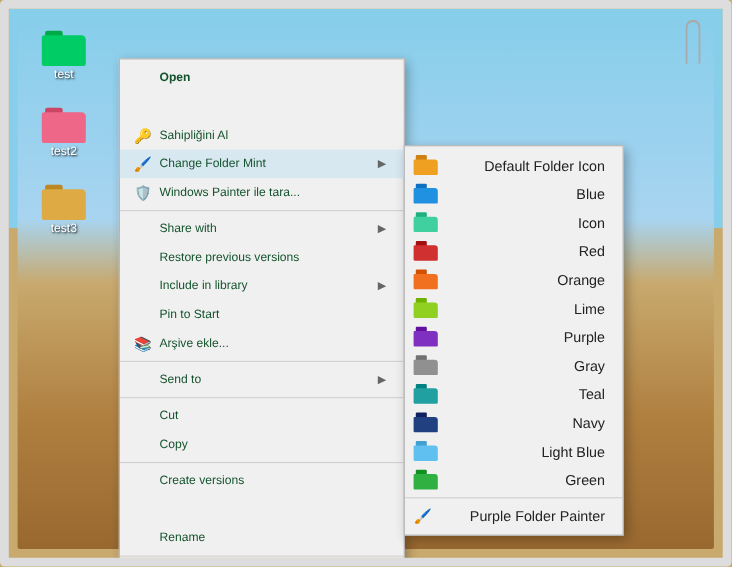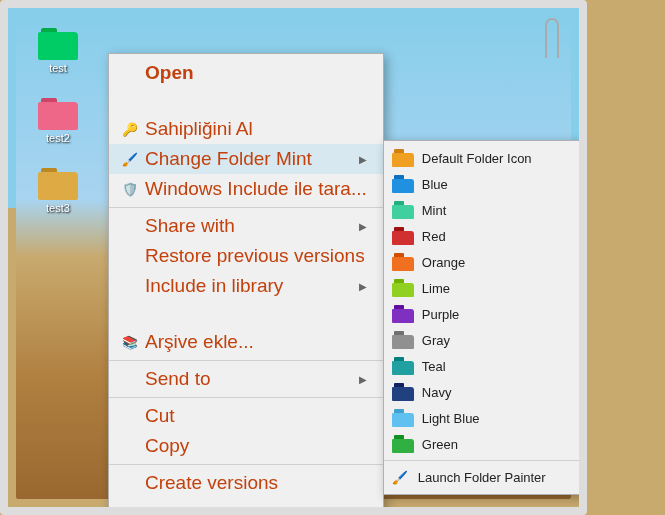--- a/index.html
+++ b/index.html
@@ -6,21 +6,21 @@
     body {
       width: 665px;
       height: 515px;
       overflow: hidden;
       font-family: 'Segoe UI', sans-serif;
       font-size: 13px;
       background: #c8a96e;
     }
 
     .screenshot-frame {
-      width: 587px;
+      width: 665px;
       height: 515px;
       position: relative;
       background: linear-gradient(180deg, #87CEEB 0%, #87CEEB 40%, #c8a96e 40%, #c8a96e 100%);
       border: 8px solid #ddd;
       border-radius: 4px;
       overflow: hidden;
     }
 
     
     .paper-bg {
@@ -124,22 +124,22 @@
       height: 18px;
       margin-right: 6px;
       display: inline-flex;
       align-items: center;
       justify-content: center;
       flex-shrink: 0;
     }
 
     .menu-text {
       flex: 1;
-      font-size: 19px;
-      color: #c2410c;
+      font-size: 11px;
+      color: #14532d;
     }
 
     .menu-arrow {
       margin-left: 8px;
       font-size: 10px;
       color: #666;
     }
 
     
     .submenu {
@@ -153,20 +153,21 @@
       padding: 4px 0;
       z-index: 101;
     }
 
     .submenu-item {
       display: flex;
       align-items: center;
       padding: 4px 16px 4px 8px;
       cursor: pointer;
       min-height: 24px;
+      justify-content: space-between;
     }
 
     .folder-color-icon {
       width: 22px;
       height: 18px;
       position: relative;
       margin-right: 8px;
       flex-shrink: 0;
     }
 
@@ -290,21 +291,21 @@
           </div>
           <span class="submenu-text">Blue</span>
         </div>
 
 
         <div class="submenu-item">
           <div class="folder-color-icon">
             <div class="folder-color-tab" style="background:#20b080;"></div>
             <div class="folder-color-body" style="background:#40d0a0;"></div>
           </div>
-          <span class="submenu-text">Mint</span>
+          <span class="submenu-text">Icon</span>
         </div>
 
         <div class="submenu-item">
           <div class="folder-color-icon">
             <div class="folder-color-tab" style="background:#a01010;"></div>
             <div class="folder-color-body" style="background:#d03030;"></div>
           </div>
           <span class="submenu-text">Red</span>
         </div>
 
@@ -369,29 +370,29 @@
             <div class="folder-color-tab" style="background:#109020;"></div>
             <div class="folder-color-body" style="background:#30b040;"></div>
           </div>
           <span class="submenu-text">Green</span>
         </div>
 
         <div class="submenu-separator"></div>
 
         <div class="submenu-item">
           <span class="launch-icon">🖌️</span>
-          <span class="submenu-text">Launch Folder Painter</span>
+          <span class="submenu-text">Purple Folder Painter</span>
         </div>
 
       </div>
     </div>
 
     <div class="menu-item">
       <span class="menu-icon">🛡️</span>
-      <span class="menu-text">Windows Include ile tara...</span>
+      <span class="menu-text">Windows Painter ile tara...</span>
     </div>
 
     <div class="menu-separator"></div>
 
     <div class="menu-item">
       <span class="menu-icon"></span>
       <span class="menu-text">Share with</span>
       <span class="menu-arrow">▶</span>
     </div>
 
@@ -401,20 +402,21 @@
     </div>
 
     <div class="menu-item">
       <span class="menu-icon"></span>
       <span class="menu-text">Include in library</span>
       <span class="menu-arrow">▶</span>
     </div>
 
     <div class="menu-item">
       <span class="menu-icon"></span>
+      <span class="menu-text">Pin to Start</span>
     </div>
 
     <div class="menu-item">
       <span class="menu-icon">📚</span>
       <span class="menu-text">Arşive ekle...</span>
     </div>
 
     <div class="menu-separator"></div>
 
     <div class="menu-item">

